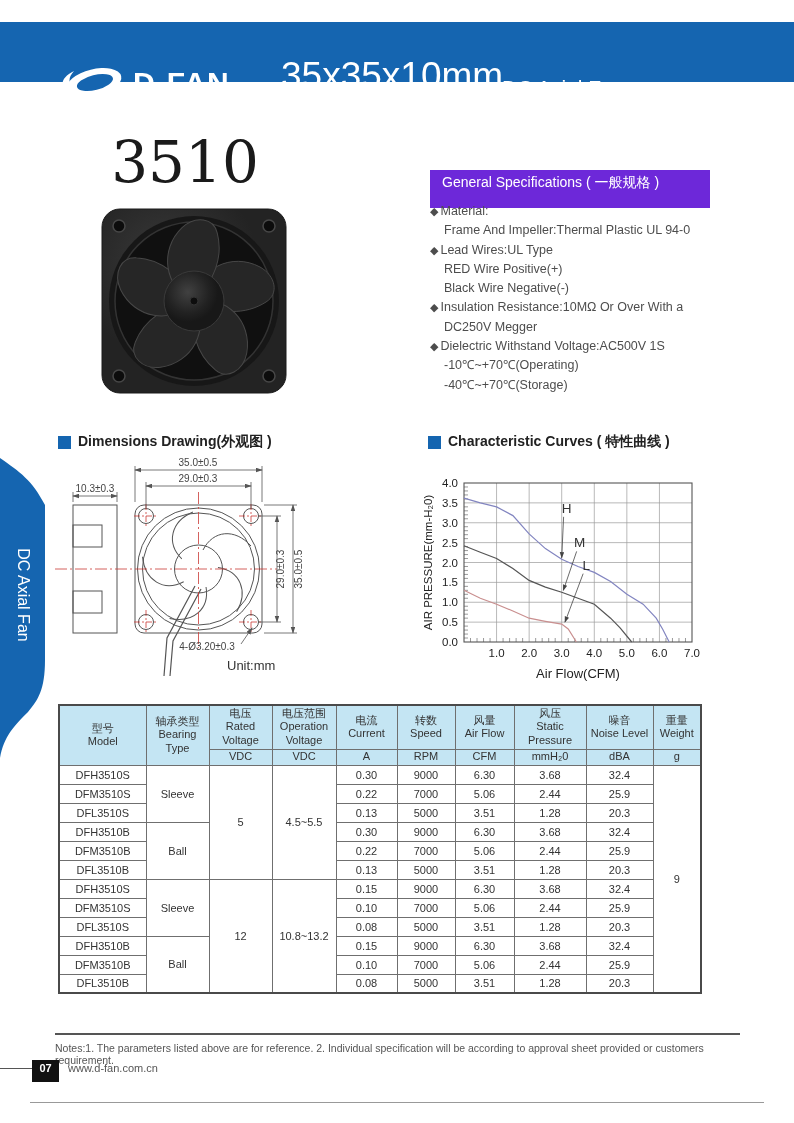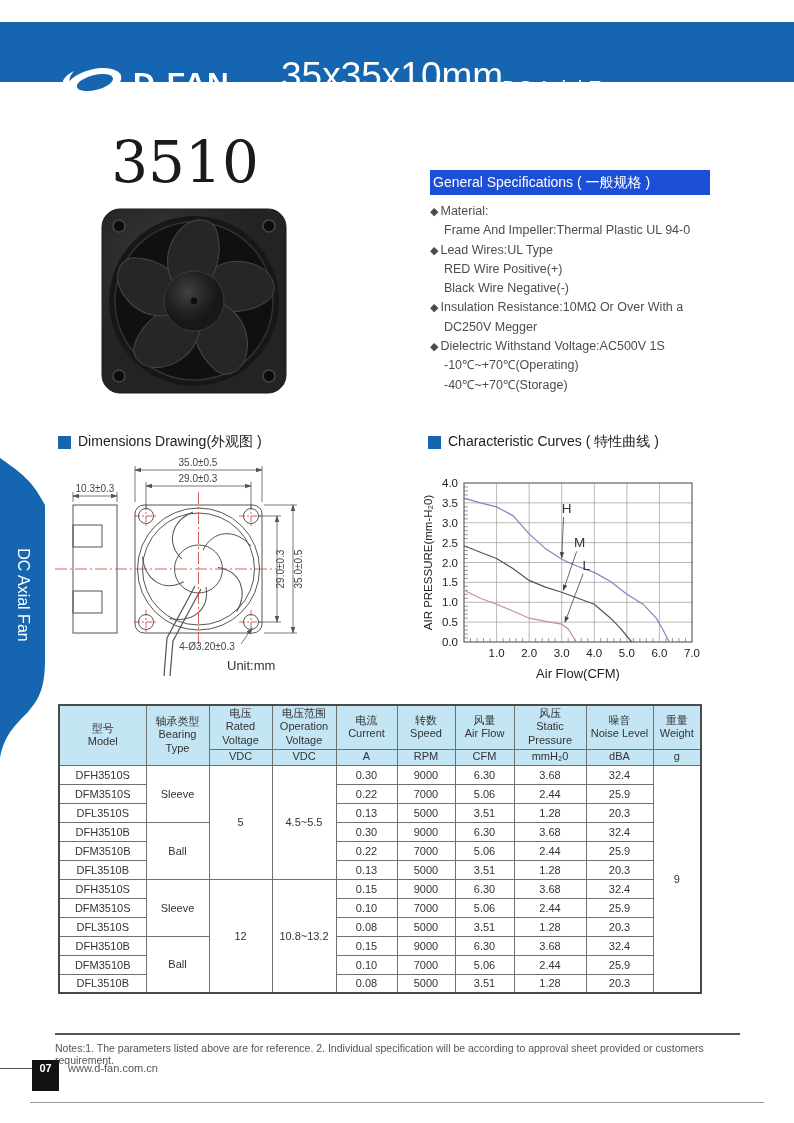--- a/index.html
+++ b/index.html
@@ -11,48 +11,48 @@
   #hsize{position:absolute;left:281px;top:33px;font-size:37px;color:#fff;font-weight:normal;}
   #hprod{position:absolute;left:502px;top:54px;font-size:21px;color:#fff;}
   #logo{position:absolute;left:60px;top:40px;}
   
   #ribbon{position:absolute;left:0;top:452px;}
   
   #model-title{position:absolute;left:0px;top:128px;width:370px;text-align:center;
        font-family:"DejaVu Serif","Liberation Serif",serif;font-size:58px;color:#1a1a1a;}
   #fan-photo{position:absolute;left:93px;top:196px;}
   
-  #gs-bar{position:absolute;left:430px;top:170px;width:280px;height:25px;background:#1d4ed8;
-      color:#fff;font-size:14px;line-height:25px;padding-left:3px;box-sizing:border-box;}
+  #gs-bar{position:absolute;left:430px;top:170px;width:280px;height:38px;background:#6d28d9;
+      color:#fff;font-size:14px;line-height:25px;padding-left:12px;box-sizing:border-box;}
   #gs-list{position:absolute;left:430px;top:202px;width:330px;font-size:12.5px;color:#4d4d4d;}
   .spec-line{height:19.3px;line-height:19.3px;white-space:nowrap;}
   .spec-line .diamond{font-size:11px;margin-right:2px;}
   .spec-line.cont{padding-left:14px;}
   
-  .sec-title{position:absolute;font-size:14px;font-weight:400;color:#222;display:flex;align-items:center;gap:7px;}
+  .sec-title{position:absolute;font-size:14px;font-weight:700;color:#222;display:flex;align-items:center;gap:7px;}
   .bullet-sq{width:13px;height:13px;background:#1565b0;display:inline-block;}
   #sec-dim{left:58px;top:433px;}
   #sec-curve{left:428px;top:433px;}
   #sec-spec{left:58px;top:724px;}
   
   #dim-svg{position:absolute;left:55px;top:452px;}
   #curve-chart{position:absolute;left:420px;top:452px;}
   
   #spec-table-wrap{position:absolute;left:58px;top:704px;}
   table.spec{border-collapse:collapse;table-layout:fixed;width:642px;border:2px solid #4a4a4a;
      font-size:11px;color:#333;}
   table.spec th,table.spec td{border:1px solid #6f6f6f;text-align:center;vertical-align:middle;padding:0 2px;overflow:hidden;}
   table.spec thead th{background:#c4e5f3;font-weight:normal;line-height:1.25;}
   tr.h1{height:44px;} tr.h2{height:16px;} table.spec tbody tr{height:19px;}
   td.model{text-align:left;padding-left:8px;}
   
   #notes-rule{position:absolute;left:55px;top:1033px;width:685px;height:2px;background:#555;}
   #notes{position:absolute;left:55px;top:1042px;width:700px;font-size:10.5px;color:#555;}
   #pageline{position:absolute;left:0;top:1068px;width:32px;height:1px;background:#555;}
-  #pagebox{position:absolute;left:32px;top:1060px;width:27px;height:31px;background:#111;color:#fff;
+  #pagebox{position:absolute;left:32px;top:1060px;width:27px;height:22px;background:#111;color:#fff;
      font-size:11px;font-weight:bold;text-align:center;line-height:16px;}
   #site{position:absolute;left:68px;top:1062px;font-size:11px;color:#555;}
   #bottom-rule{position:absolute;left:30px;top:1102px;width:734px;height:1px;background:#999;}
   svg text{font-family:"Liberation Sans",sans-serif;}
 </style>
 </head>
 <body>
 
 <div id="page">
 

